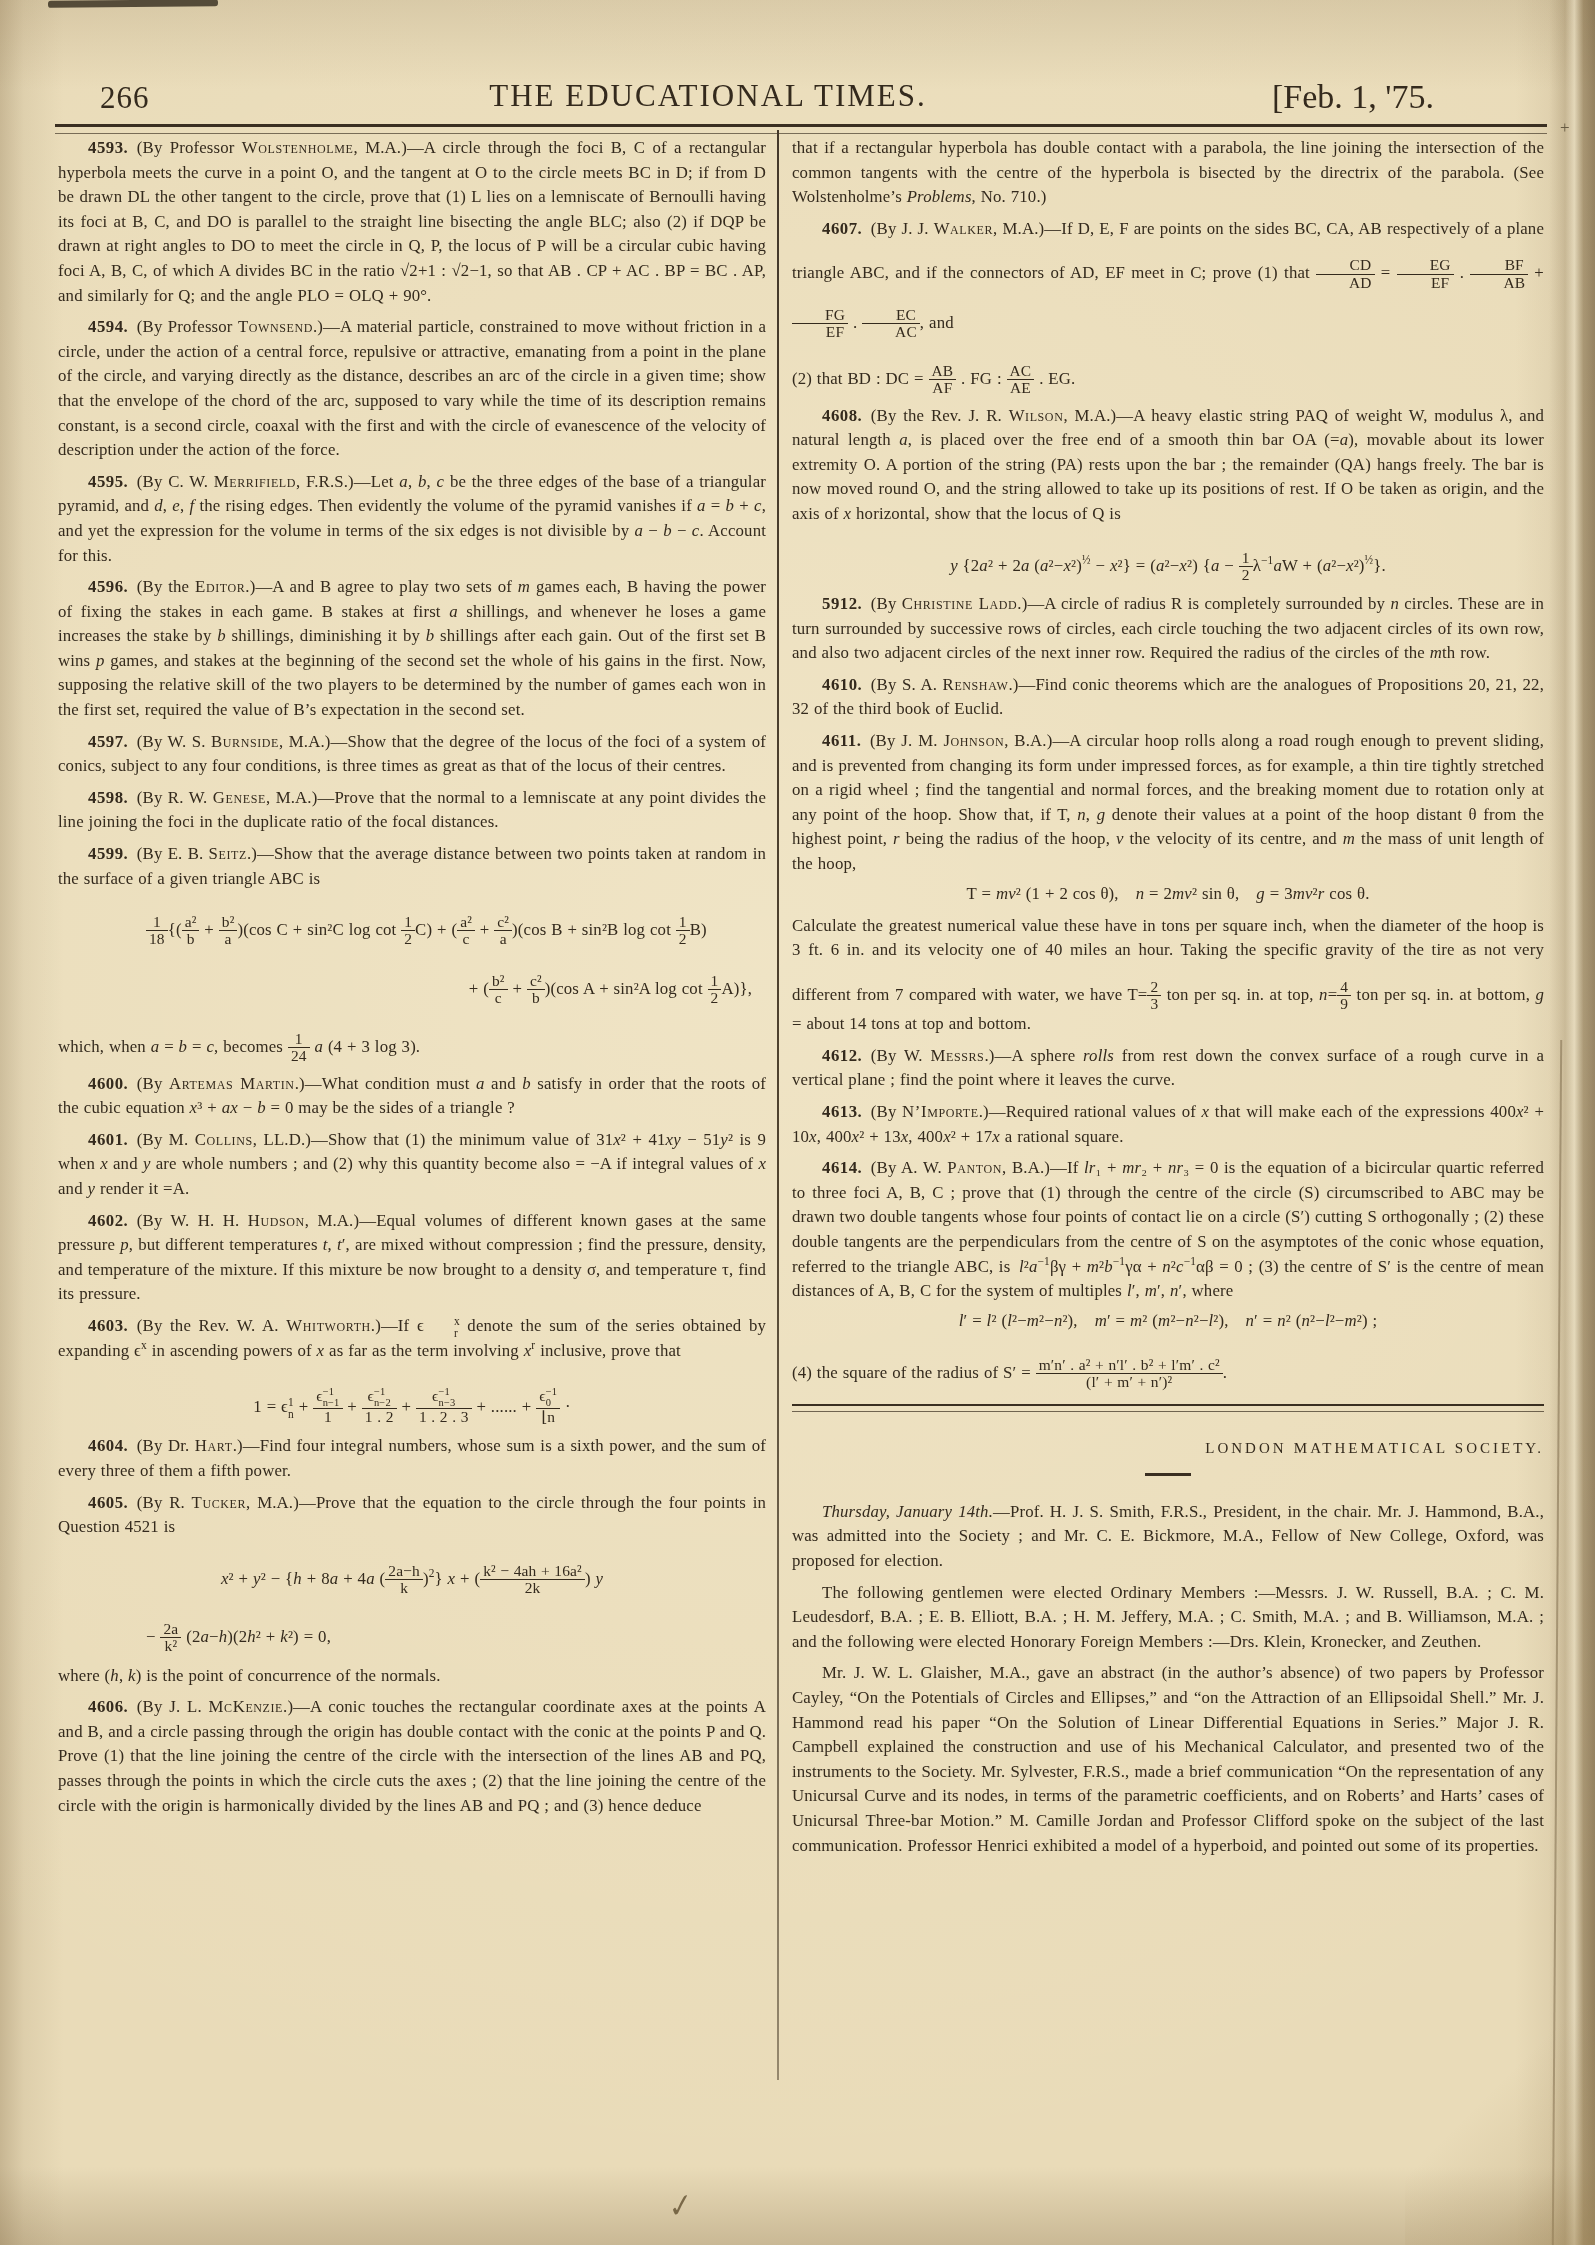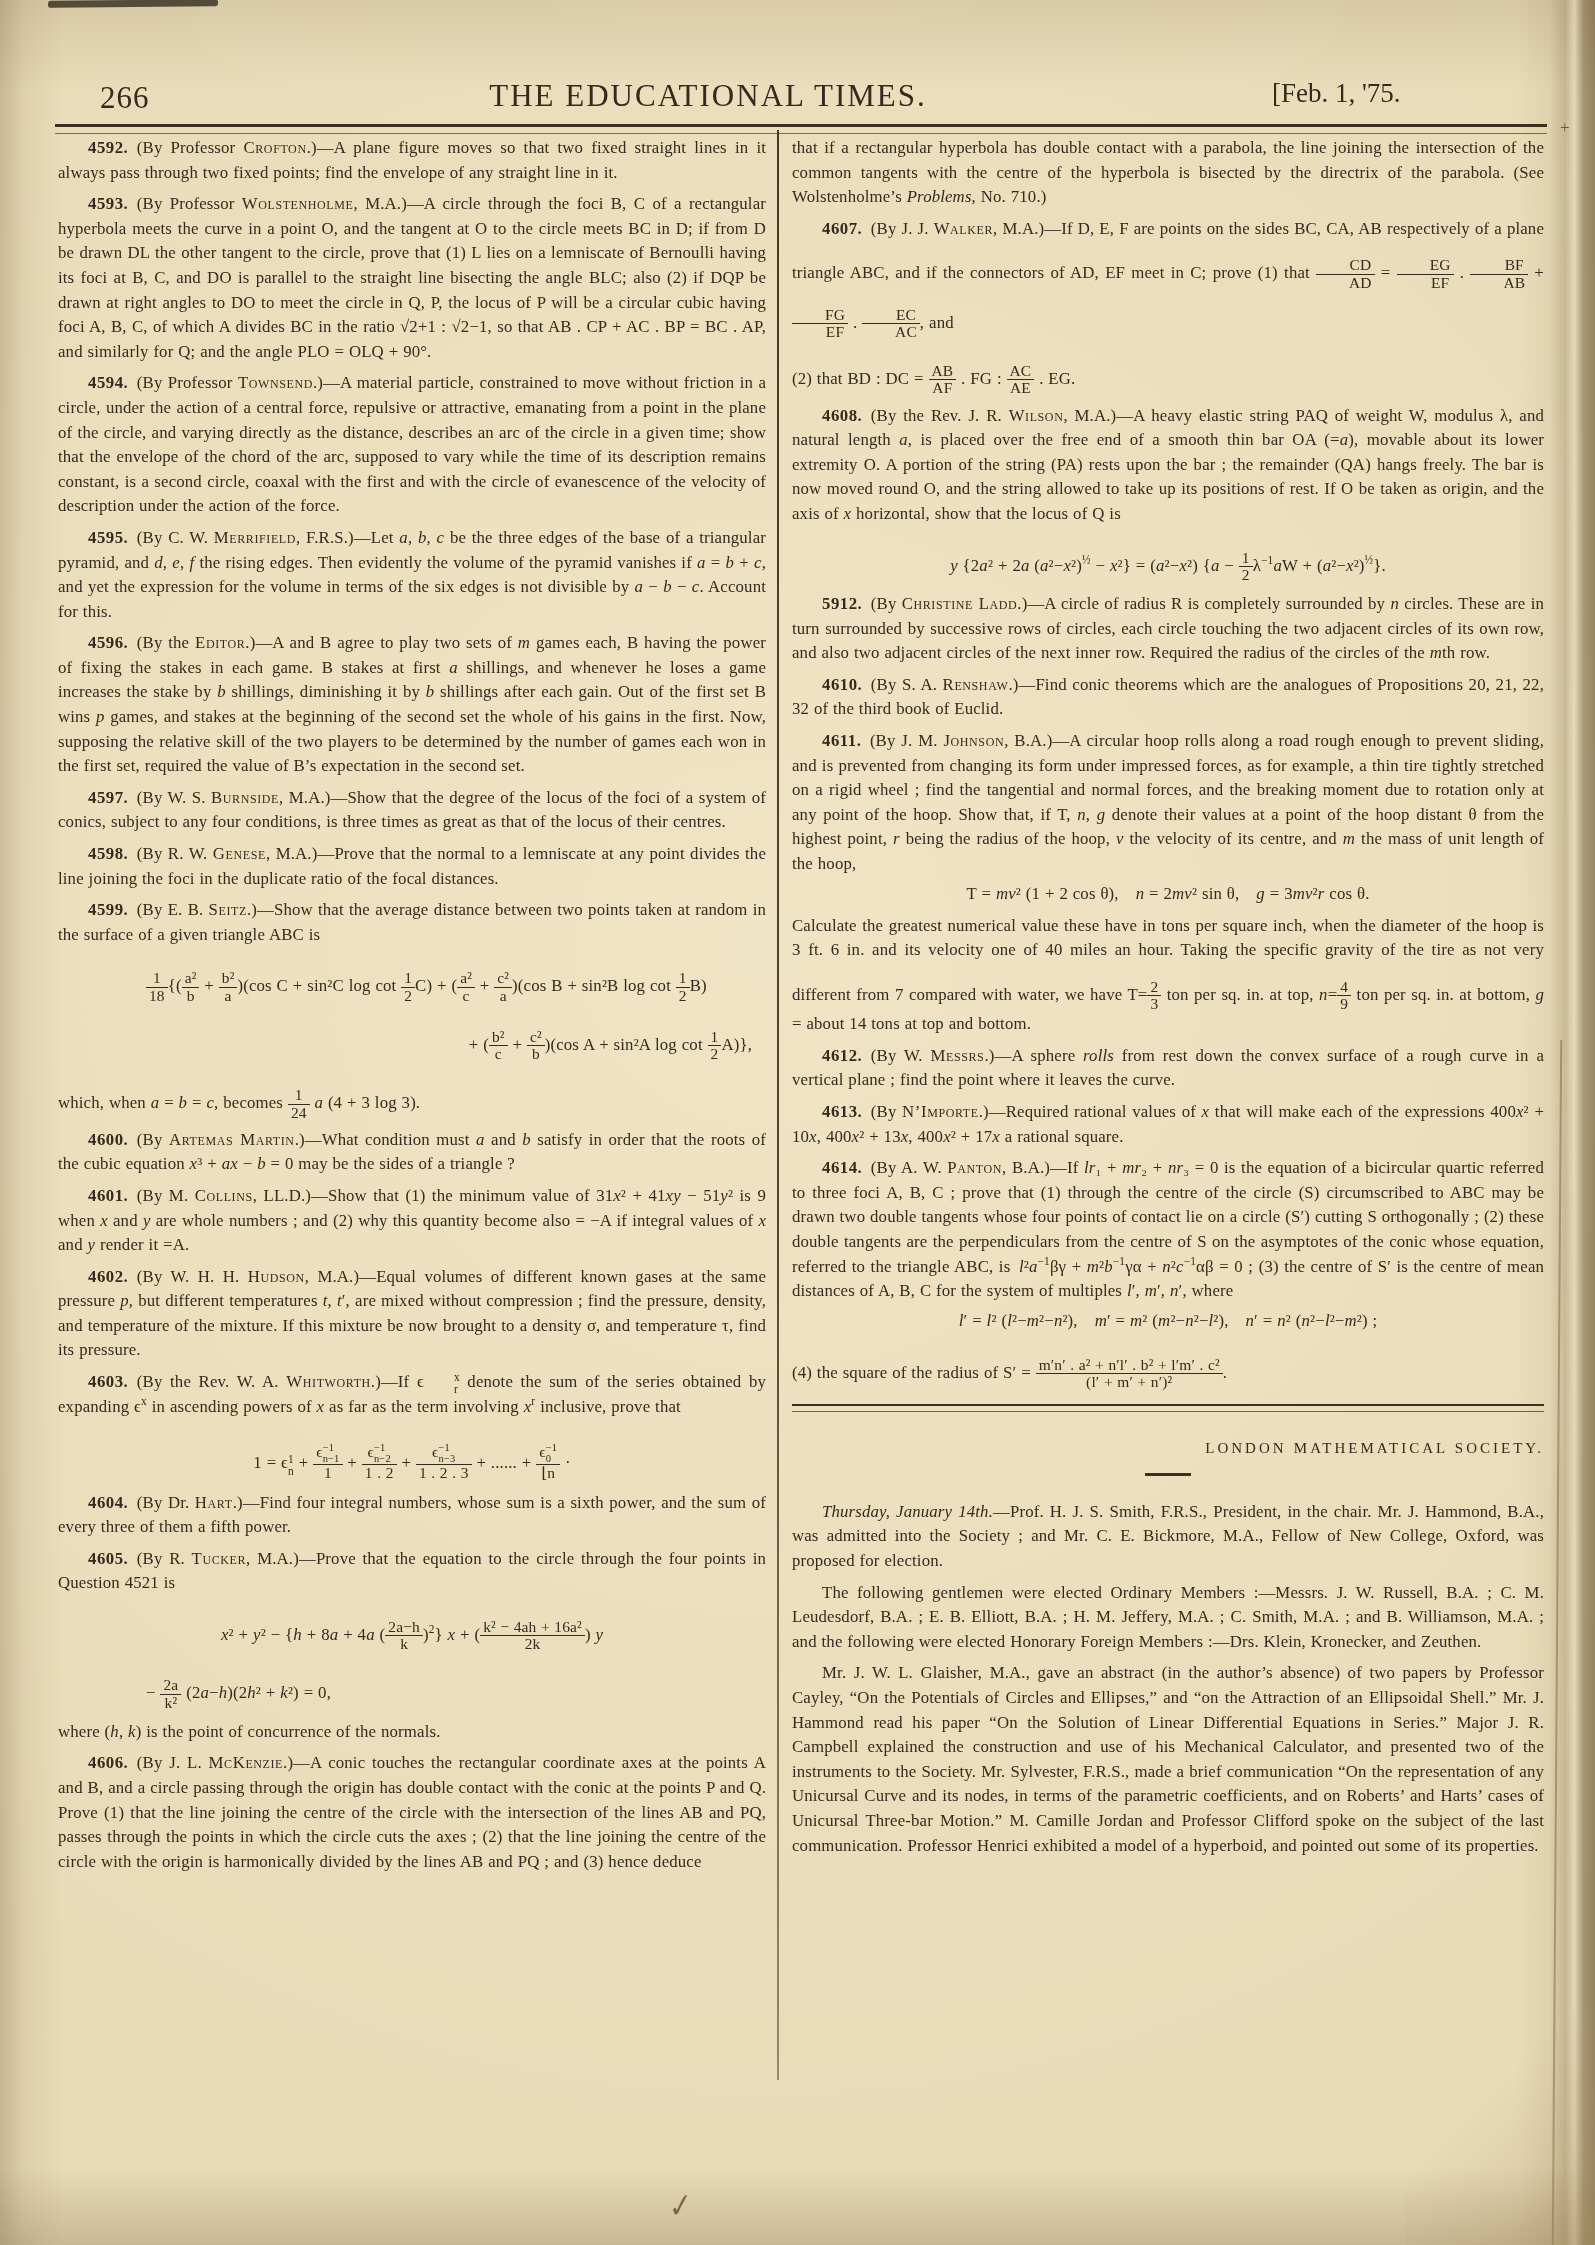--- a/index.html
+++ b/index.html
@@ -10,21 +10,21 @@
     background:
       radial-gradient(130% 90% at 48% 42%, rgba(255,249,228,.30), rgba(255,249,228,0) 62%),
       linear-gradient(90deg, rgba(120,95,58,.30) 0%, rgba(120,95,58,.10) 1.5%, rgba(120,95,58,0) 4%, rgba(120,95,58,0) 95%, rgba(120,95,58,.12) 98%, rgba(120,95,58,.34) 100%),
       linear-gradient(0deg, rgba(120,95,58,.28) 0%, rgba(120,95,58,0) 3.5%, rgba(120,95,58,0) 96%, rgba(120,95,58,.16) 100%),
       #e9dbb8;
   }
   
   .pageno{position:absolute;left:100px;top:80px;font-size:31px;letter-spacing:1px;}
   .masthead{position:absolute;left:708px;top:78px;transform:translateX(-50%);
     font-size:31px;letter-spacing:2px;white-space:nowrap;}
-  .dateline{position:absolute;left:1272px;top:78px;font-size:27px;white-space:nowrap;}
+  .dateline{position:absolute;left:1272px;top:78px;font-size:34px;white-space:nowrap;}
   .head-rule{position:absolute;left:55px;top:124px;width:1492px;height:6px;
     border-top:3px solid #3a2f21;border-bottom:1px solid rgba(58,47,33,.65);}
   .col-divider{position:absolute;left:777px;top:130px;width:2px;height:1950px;
     background:linear-gradient(180deg, #44382a 0%, #50432f 55%, rgba(80,67,47,.55) 100%);}
   
   .col{position:absolute;top:136px;font-size:16.8px;line-height:24.6px;
     text-align:justify;letter-spacing:.15px;word-spacing:.5px;}
   #leftcol{left:58px;width:708px;}
   #rightcol{left:792px;width:752px;}
   .prob{margin:0;}
@@ -71,23 +71,20 @@
 
   <div class="top-smear"></div>
 
   <div class="pageno">266</div>
   <div class="masthead">THE EDUCATIONAL TIMES.</div>
   <div class="dateline">[Feb. 1, '75.</div>
   <div class="head-rule"></div>
   <div class="col-divider"></div>
 
   <div id="leftcol" class="col">
-      <div class="prob">
-        <p class="pp"><b class="num">4592.</b> (By Professor <span class="sc">Crofton</span>.)—A plane figure moves so that two fixed straight lines in it always pass through two fixed points; find the envelope of any straight line in it.</p>
-      </div>
       <div class="prob">
         <p class="pp"><b class="num">4593.</b> (By Professor <span class="sc">Wolstenholme</span>, M.A.)—A circle through the foci B, C of a rectangular hyperbola meets the curve in a point O, and the tangent at O to the circle meets BC in D; if from D be drawn DL the other tangent to the circle, prove that (1) L lies on a lemniscate of Bernoulli having its foci at B, C, and DO is parallel to the straight line bisecting the angle BLC; also (2) if DQP be drawn at right angles to DO to meet the circle in Q, P, the locus of P will be a circular cubic having foci A, B, C, of which A divides BC in the ratio √2+1 : √2−1, so that AB . CP + AC . BP = BC . AP, and similarly for Q; and the angle PLO = OLQ + 90°.</p>
       </div>
       <div class="prob">
         <p class="pp"><b class="num">4594.</b> (By Professor <span class="sc">Townsend</span>.)—A material particle, constrained to move without friction in a circle, under the action of a central force, repulsive or attractive, emanating from a point in the plane of the circle, and varying directly as the distance, describes an arc of the circle in a given time; show that the envelope of the chord of the arc, supposed to vary while the time of its description remains constant, is a second circle, coaxal with the first and with the circle of evanescence of the velocity of description under the action of the force.</p>
       </div>
       <div class="prob">
         <p class="pp"><b class="num">4595.</b> (By C. W. <span class="sc">Merrifield</span>, F.R.S.)—Let <i>a</i>, <i>b</i>, <i>c</i> be the three edges of the base of a triangular pyramid, and <i>d</i>, <i>e</i>, <i>f</i> the rising edges.  Then evidently the volume of the pyramid vanishes if <i>a</i> = <i>b</i> + <i>c</i>, and yet the expression for the volume in terms of the six edges is not divisible by <i>a</i> − <i>b</i> − <i>c</i>.  Account for this.</p>
       </div>
       <div class="prob">

